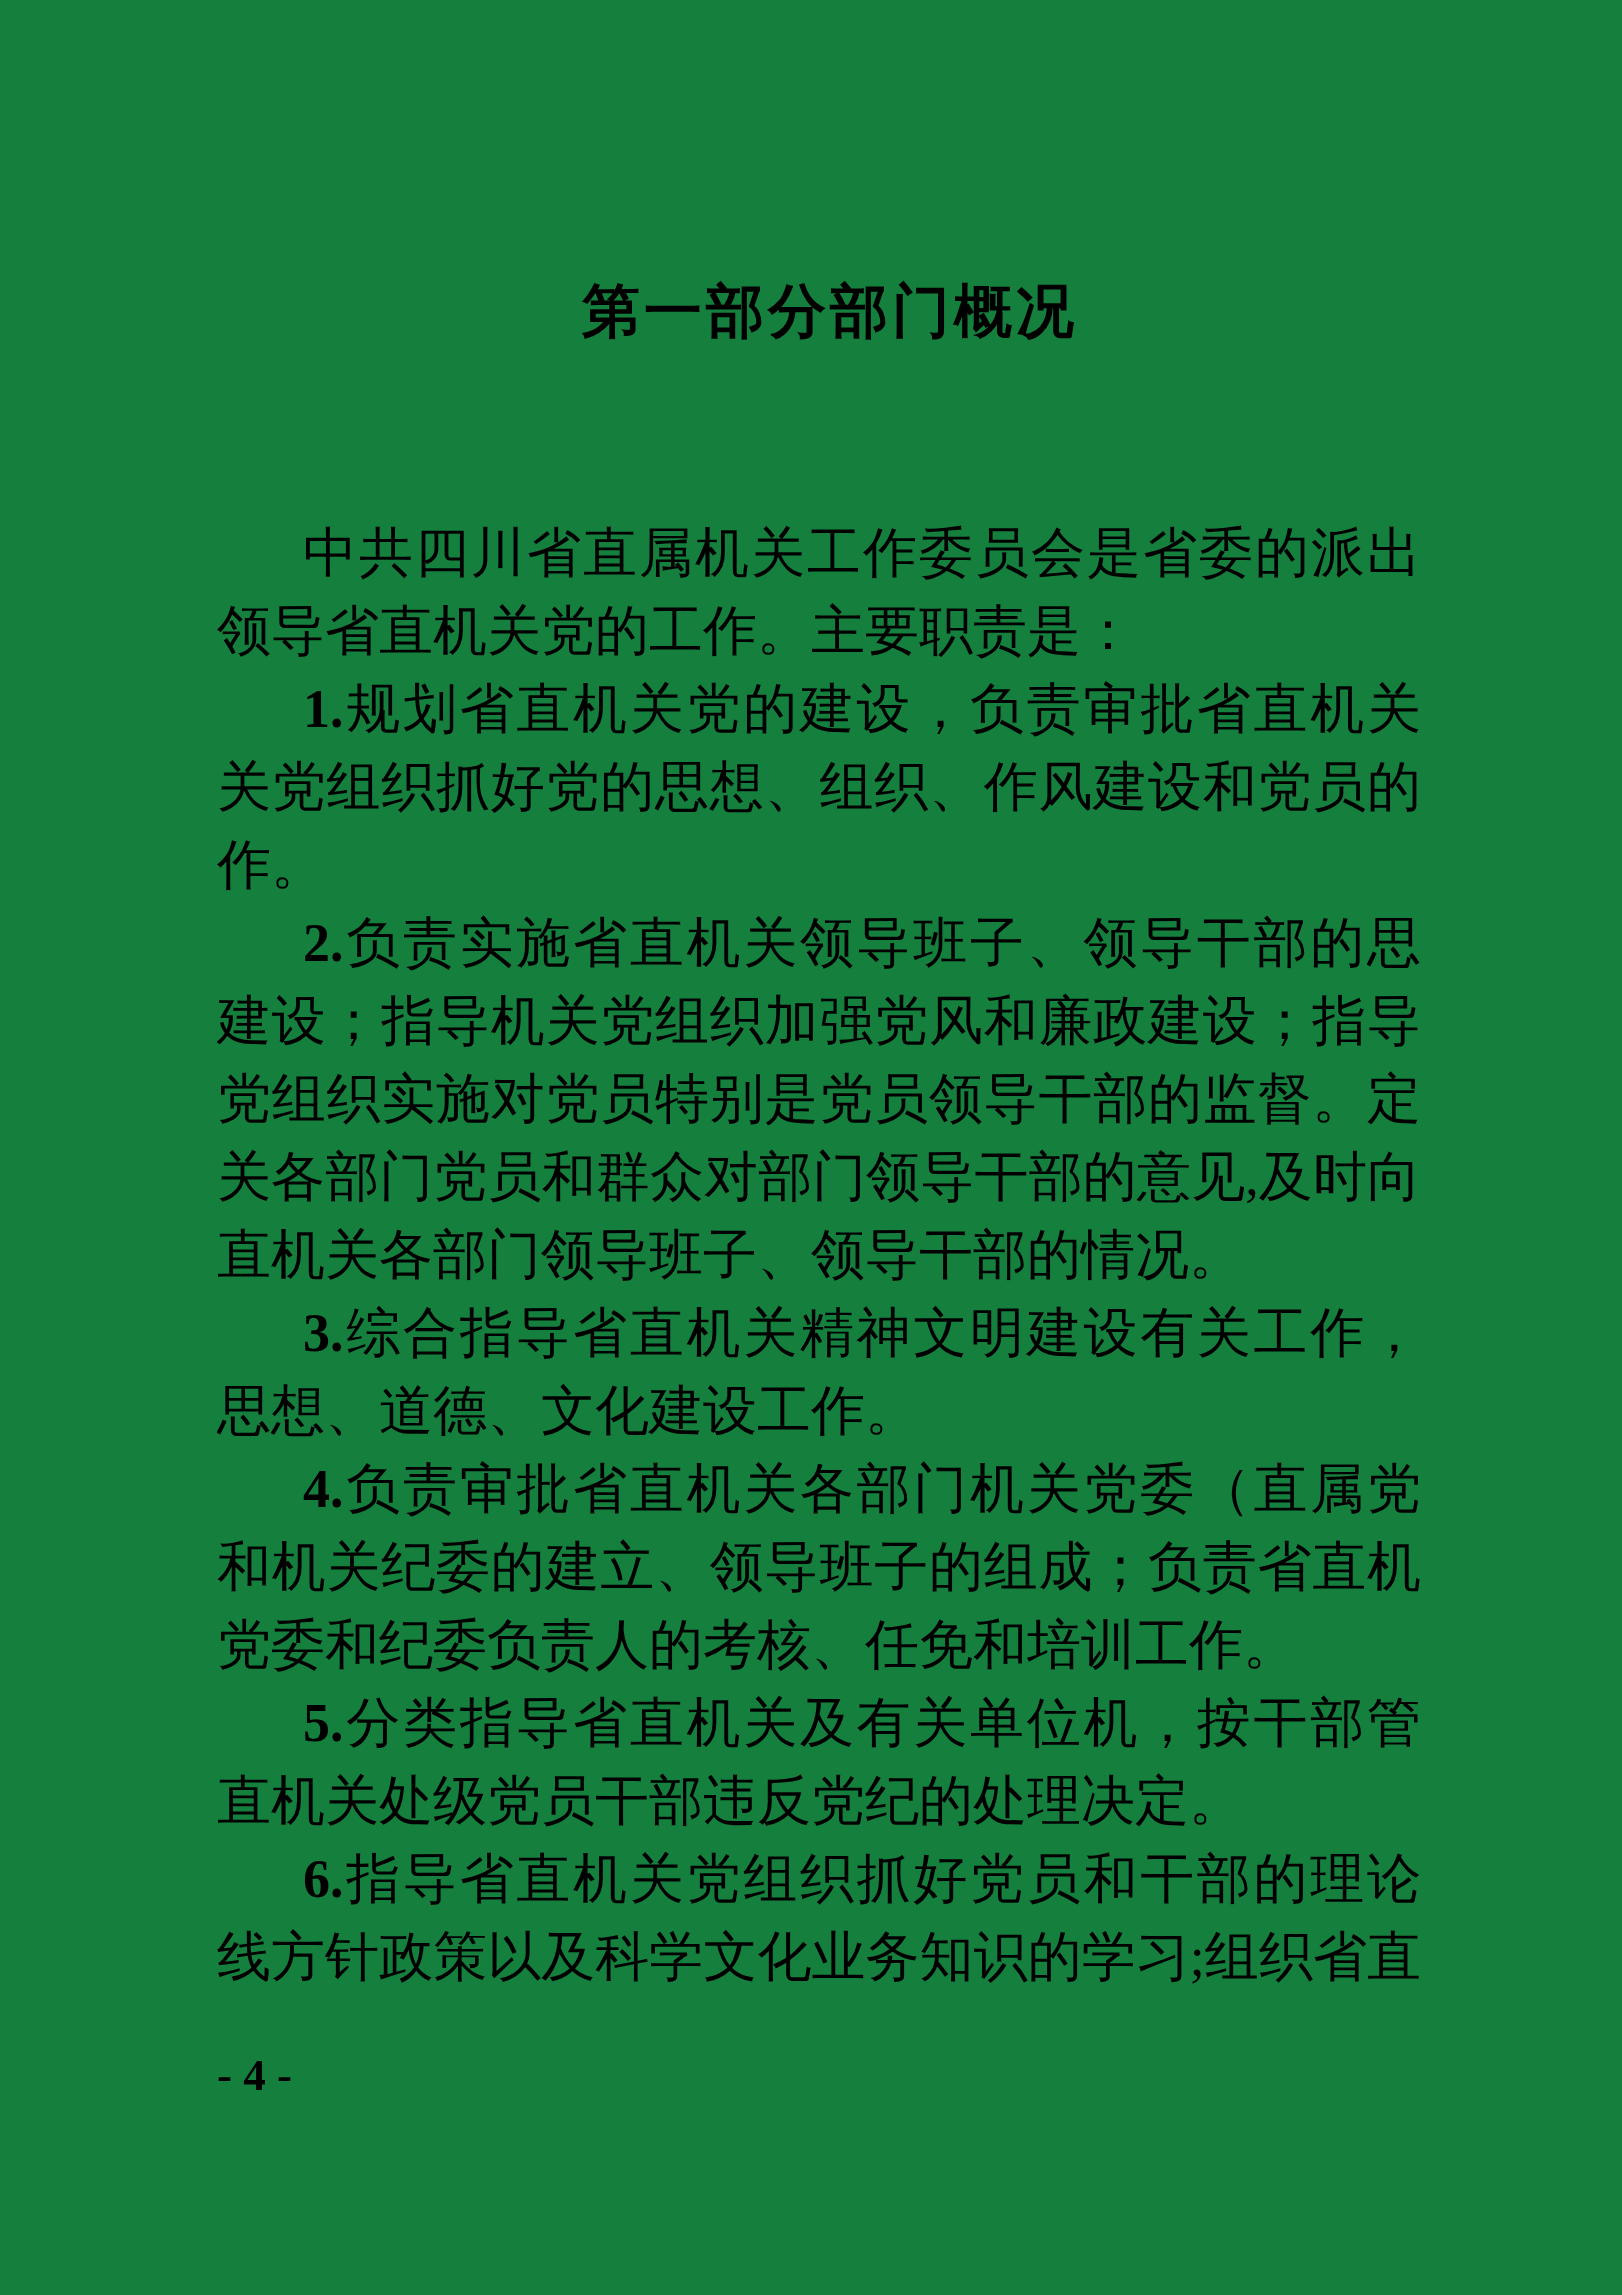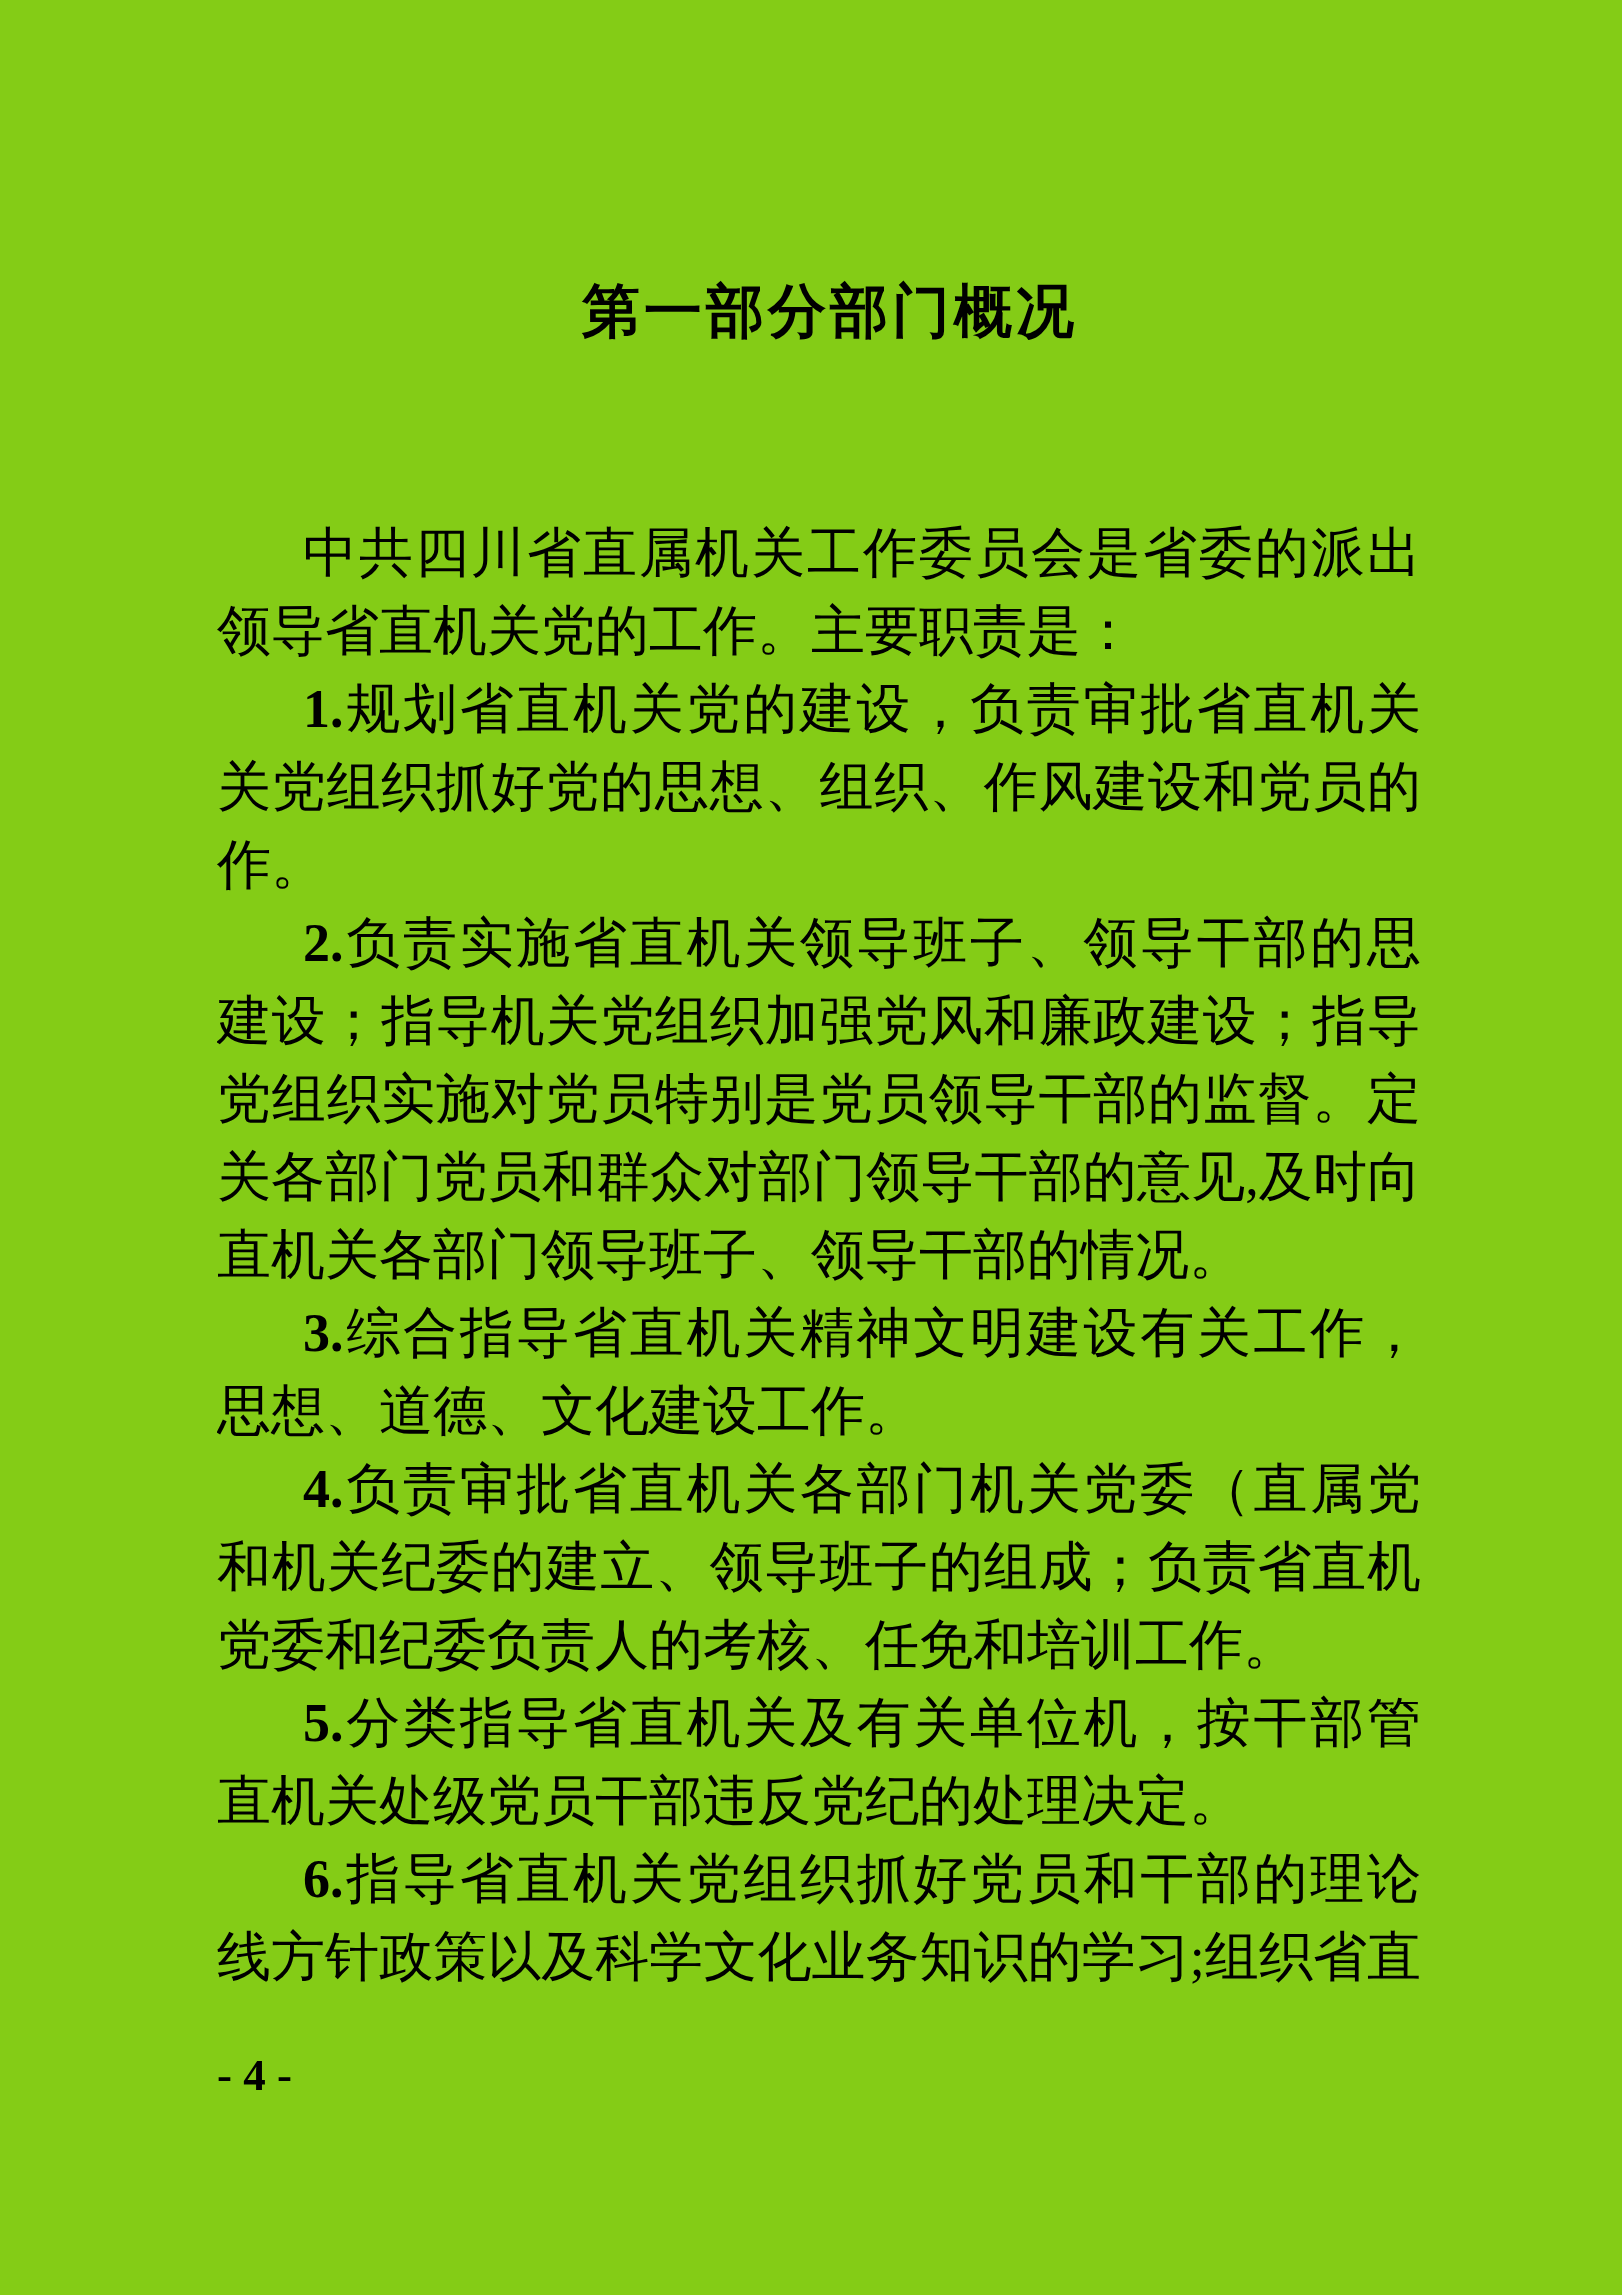--- a/index.html
+++ b/index.html
@@ -1,20 +1,20 @@
 <!DOCTYPE html>
 <html style="font-size:13px"><head>
 <meta charset="utf-8">
 <style>
   html,body{margin:0;padding:0;background:#ffffff;}
   .page{
     position:relative;
     width:1623px;
     height:2295px;
-    background:#84cc16;
+    background:#15803d;
     color:#000000;
     font-family:"Liberation Serif","DejaVu Serif",serif;
     overflow:hidden;
   }
   .doc-title{
     position:absolute;
     top:274px;
     left:0;
     width:100%;
     box-sizing:border-box;

